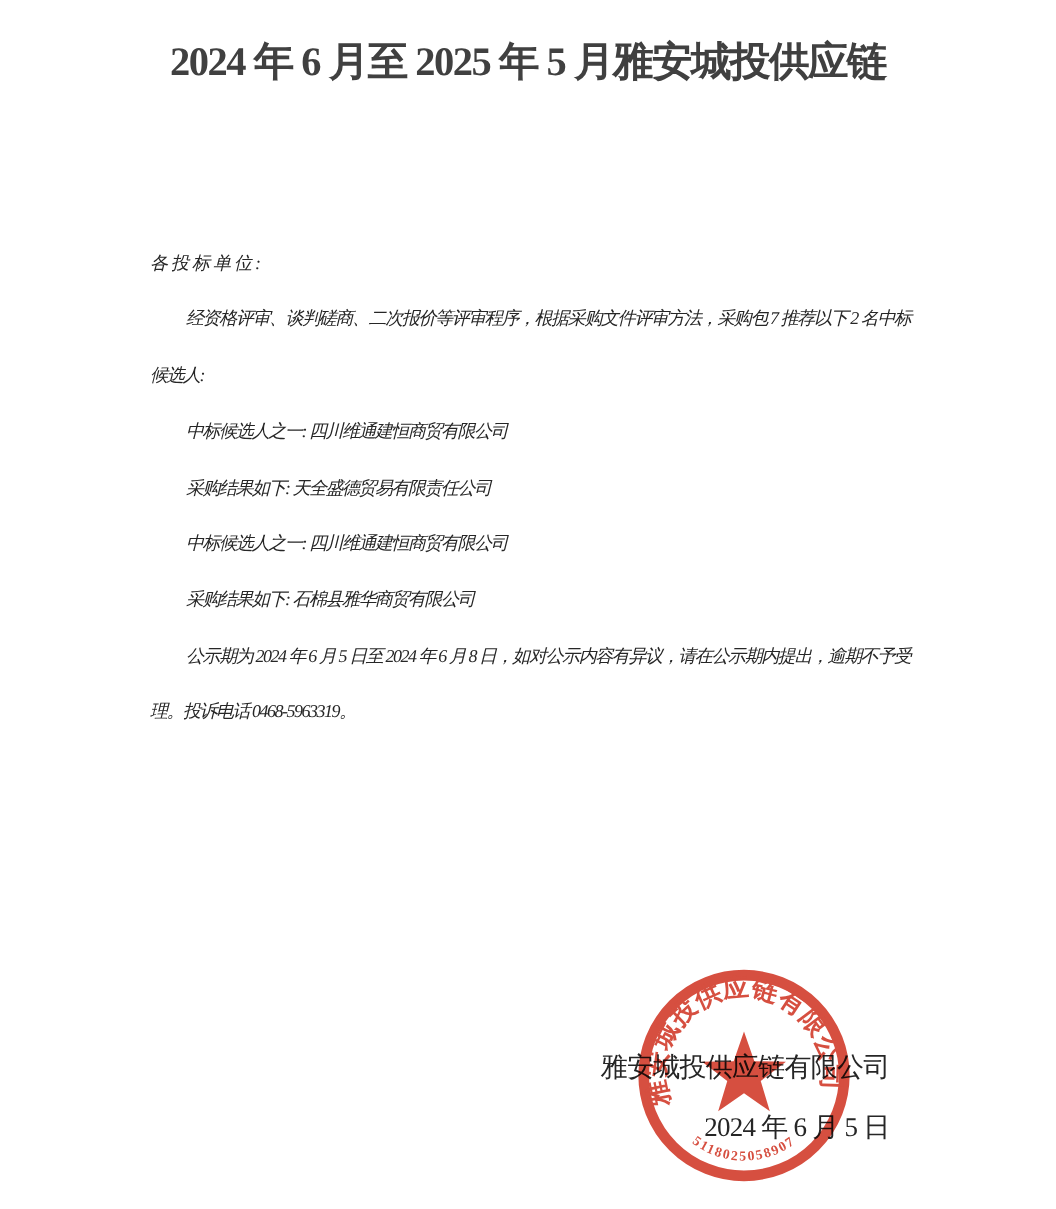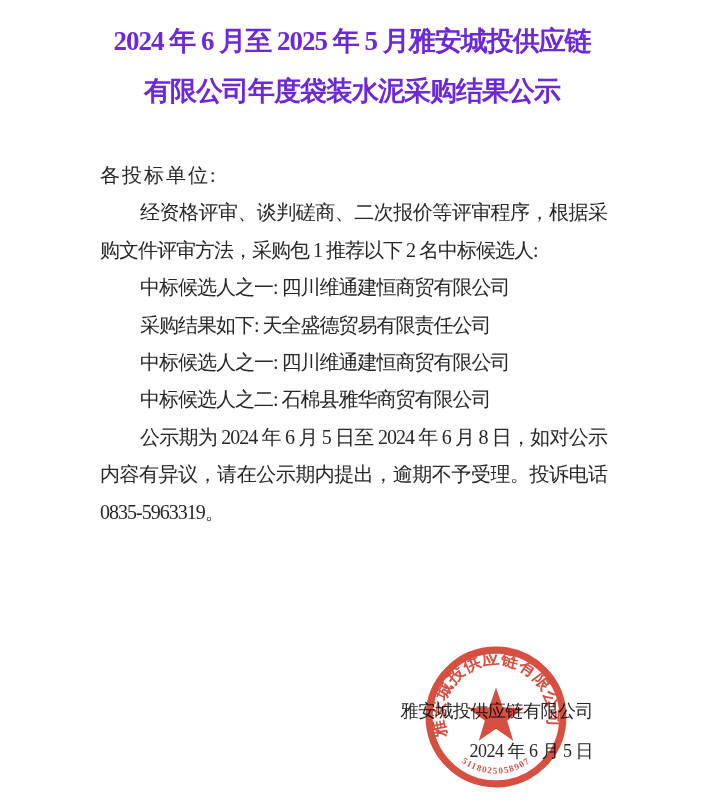--- a/index.html
+++ b/index.html
@@ -16,35 +16,36 @@
   }
   
   .doc-title{
     position:absolute;
     top:16px;left:0;right:0;
     text-align:center;
     font-weight:700;
     font-size:27px;
     line-height:50px;
     letter-spacing:-1px;
-    color:#6d28d9;
+    color:#404040;
   }
   .doc-title div{white-space:nowrap;}
   
   .doc-body{
     position:absolute;
     left:100px;
     width:507px;
     top:157px;
-    font-size:20px;
+    font-size:12px;
     line-height:37.4px;
     letter-spacing:-1px;
     color:#262626;
     text-align:justify;
     text-align-last:left;
+    font-style:italic;
   }
   .doc-body p{margin:0;padding:0;text-indent:2em;}
   .doc-body p.greeting{text-indent:0;letter-spacing:2px;}
   
   .signature{
     position:absolute;
     top:691px;
     right:111px;
     text-align:right;
     font-size:18px;
@@ -72,31 +73,30 @@
     font-weight:700;
   }
 </style>
 </head>
 <body>
 
 <div class="page">
 
   <div class="doc-title">
     <div>2024 年 6 月至 2025 年 5 月雅安城投供应链</div>
-    <div>有限公司年度袋装水泥采购结果公示</div>
   </div>
 
   <div class="doc-body">
     <p class="greeting">各投标单位:</p>
-    <p>经资格评审、谈判磋商、二次报价等评审程序，根据采购文件评审方法，采购包 1 推荐以下 2 名中标候选人:</p>
+    <p>经资格评审、谈判磋商、二次报价等评审程序，根据采购文件评审方法，采购包 7 推荐以下 2 名中标候选人:</p>
     <p>中标候选人之一: 四川维通建恒商贸有限公司</p>
     <p>采购结果如下: 天全盛德贸易有限责任公司</p>
     <p>中标候选人之一: 四川维通建恒商贸有限公司</p>
-    <p>中标候选人之二: 石棉县雅华商贸有限公司</p>
-    <p>公示期为 2024 年 6 月 5 日至 2024 年 6 月 8 日，如对公示内容有异议，请在公示期内提出，逾期不予受理。投诉电话 0835-5963319。</p>
+    <p>采购结果如下: 石棉县雅华商贸有限公司</p>
+    <p>公示期为 2024 年 6 月 5 日至 2024 年 6 月 8 日，如对公示内容有异议，请在公示期内提出，逾期不予受理。投诉电话 0468-5963319。</p>
   </div>
 
   <div class="signature">
     <div>雅安城投供应链有限公司</div>
     <div>2024 年 6 月 5 日</div>
   </div>
 
   <div class="stamp">
     <svg viewBox="0 0 150 150" xmlns="http://www.w3.org/2000/svg">
       <defs>

